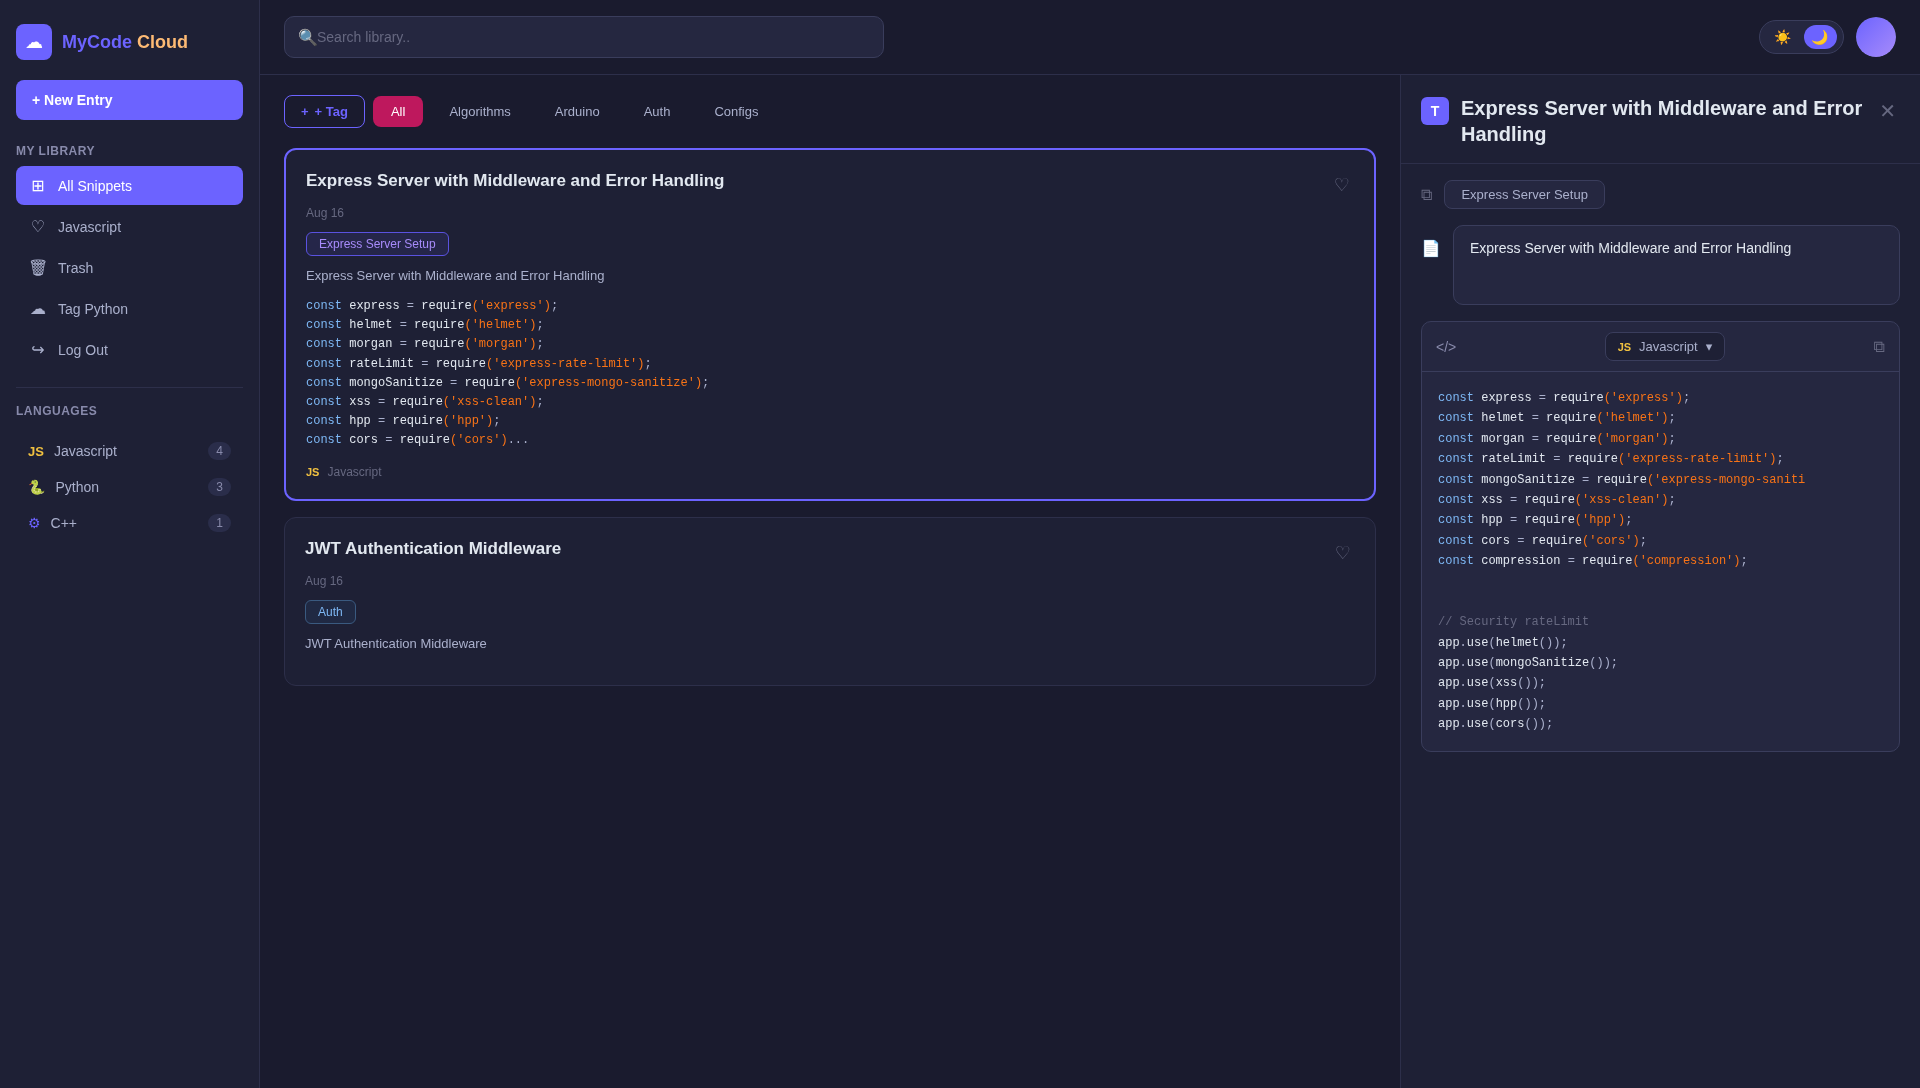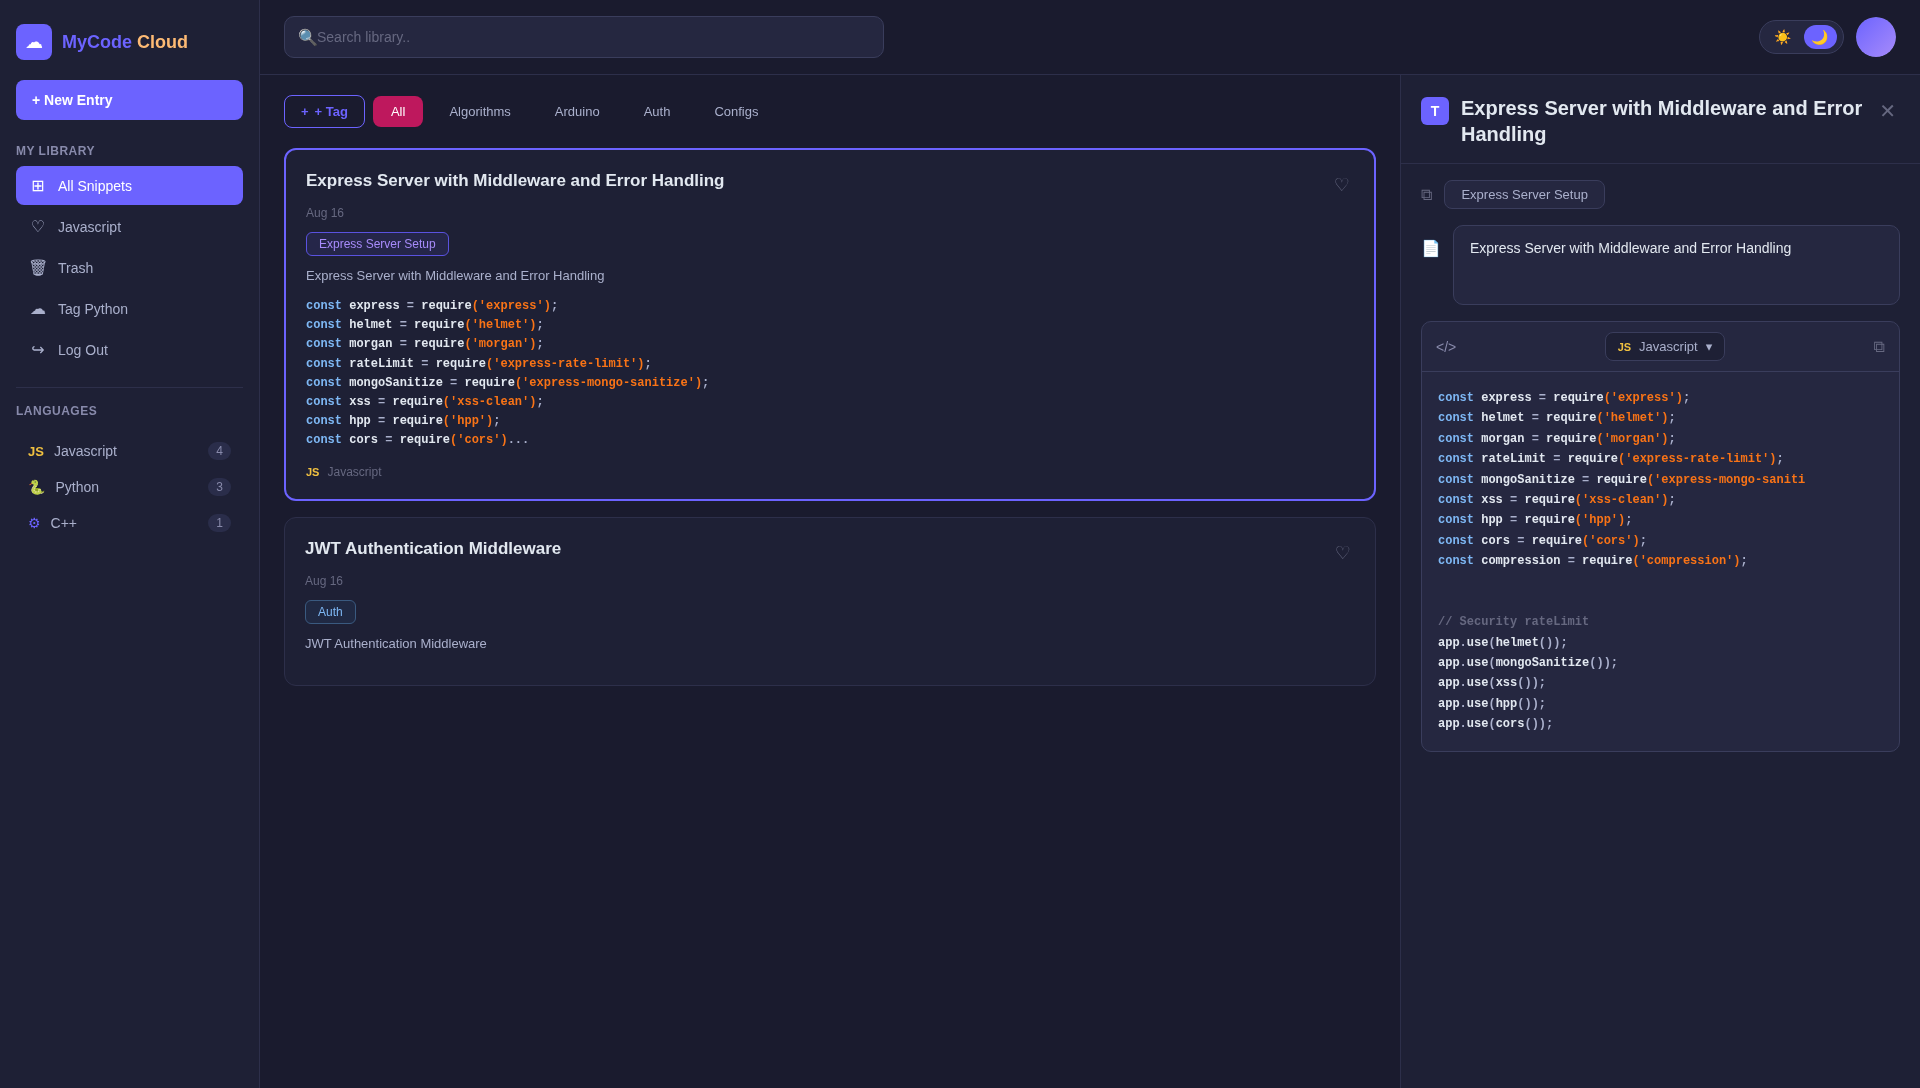--- a/index.html
+++ b/index.html
@@ -320,21 +320,21 @@
       margin-bottom: 14px;
     }
 
     .code-preview {
       font-family: 'Courier New', monospace;
       font-size: 12px;
       line-height: 1.6;
       margin-bottom: 14px;
     }
 
-    .code-line { display: block; font-weight: bold; }
+    .code-line { display: block; }
     .kw { color: #7eb8f5; }
     .str { color: #f97316; }
     .var-name { color: #e2e8f0; }
     .op { color: #aab0cc; }
 
     .card-footer {
       display: flex;
       align-items: center;
       gap: 8px;
       color: #666880;

